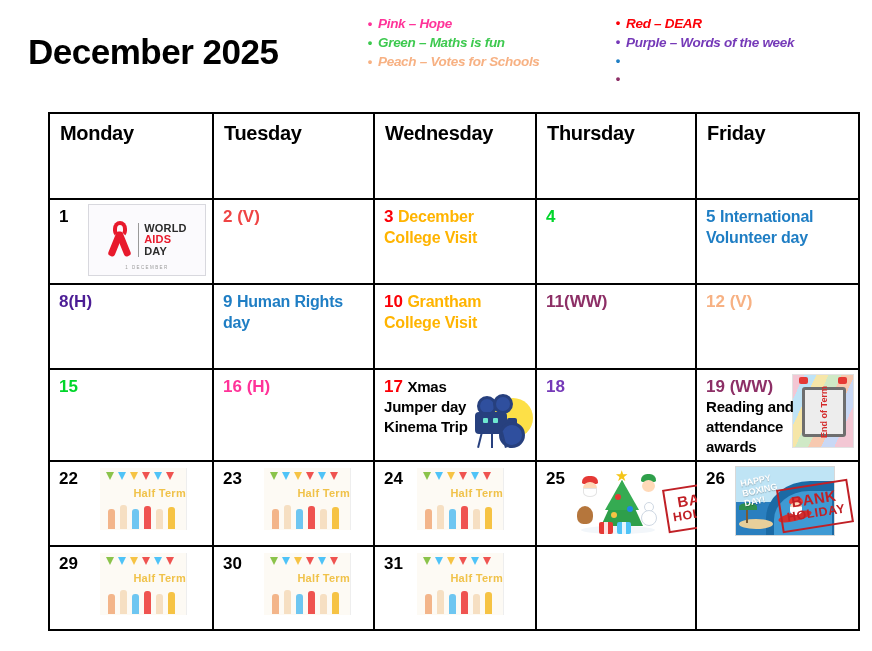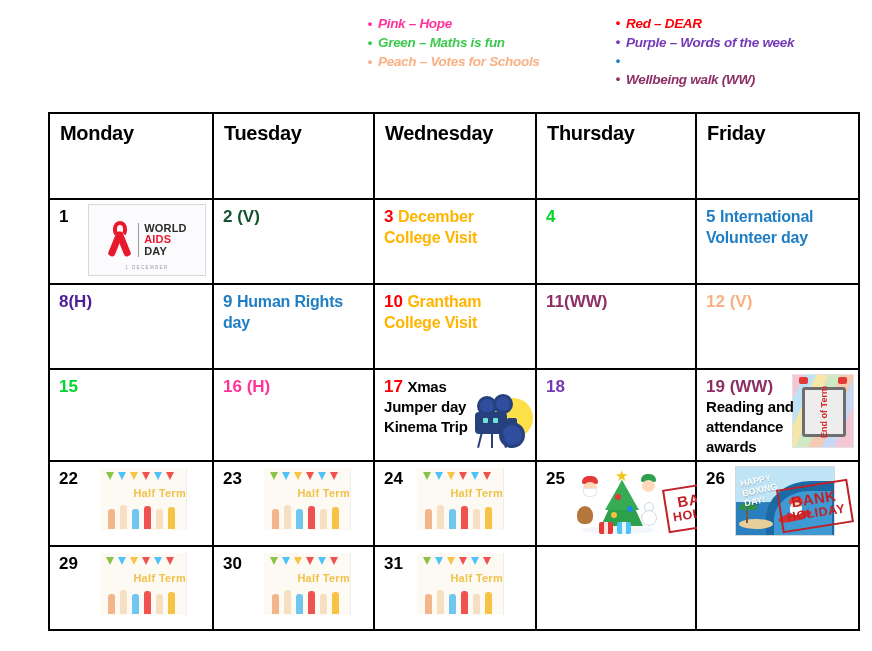--- a/index.html
+++ b/index.html
@@ -220,20 +220,21 @@
     color:#c02026;line-height:15px;
   }
   .stamp b{font-size:15px;font-weight:bold;letter-spacing:0.5px;display:block;}
   .stamp b.s2{font-size:12.5px;}
 </style>
 </head>
 <body>
 
 <div class="page">
 
+  <div class="title">December 2025</div>
 
   <div class="key-left">
     <div class="key-row">
       <span class="key-bullet" style="color:#ff3399">•</span>
       <span class="key-text" style="color:#ff3399">Pink – Hope</span>
     </div>
     <div class="key-row">
       <span class="key-bullet" style="color:#3dc94f">•</span>
       <span class="key-text" style="color:#3dc94f">Green – Maths is fun</span>
     </div>
@@ -250,21 +251,20 @@
     </div>
     <div class="key-row">
       <span class="key-bullet" style="color:#7539b8">•</span>
       <span class="key-text" style="color:#7539b8">Purple – Words of the week</span>
     </div>
     <div class="key-row">
       <span class="key-bullet" style="color:#1f7ec4">•</span>
     </div>
     <div class="key-row">
       <span class="key-bullet" style="color:#8d2f66">•</span>
-      <span class="key-text" style="color:#8d2f66">Wellbeing walk (WW)</span>
     </div>
   </div>
 
   <table class="cal">
     <colgroup>
         <col class="c1">
         <col class="c2">
         <col class="c3">
         <col class="c4">
         <col class="c5">
@@ -303,21 +303,21 @@
                   <b>WORLD</b>
                   <b class="red">AIDS</b>
                   <b>DAY</b>
                 </div>
               </div>
               <div class="aids-sub">1 DECEMBER</div>
             </div>
           </div>
         </td>
         <td class="day-cell">
-          <div class="cell-inner"><span class="daynum" style="color:#14532d">2 (V)</span></div>
+          <div class="cell-inner"><span class="daynum" style="color:#ef4444">2 (V)</span></div>
         </td>
         <td class="day-cell">
           <div class="cell-inner">
             <span class="daynum" style="color:#fb0007">3</span>
             <span class="evt" style="color:#ffb400"> December College Visit</span>
           </div>
         </td>
         <td class="day-cell">
           <div class="cell-inner"><span class="daynum" style="color:#00d62a">4</span></div>
         </td>

